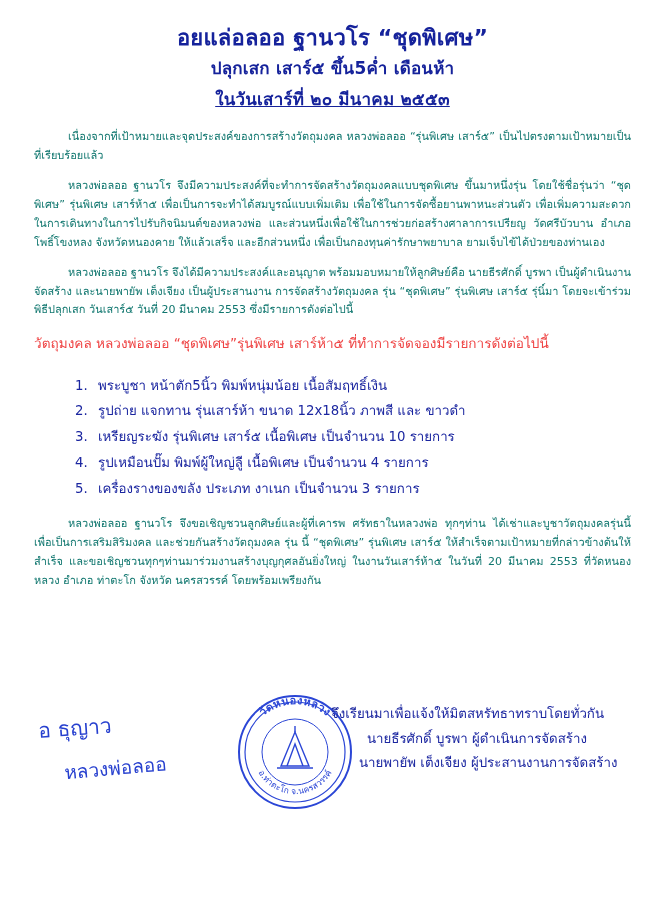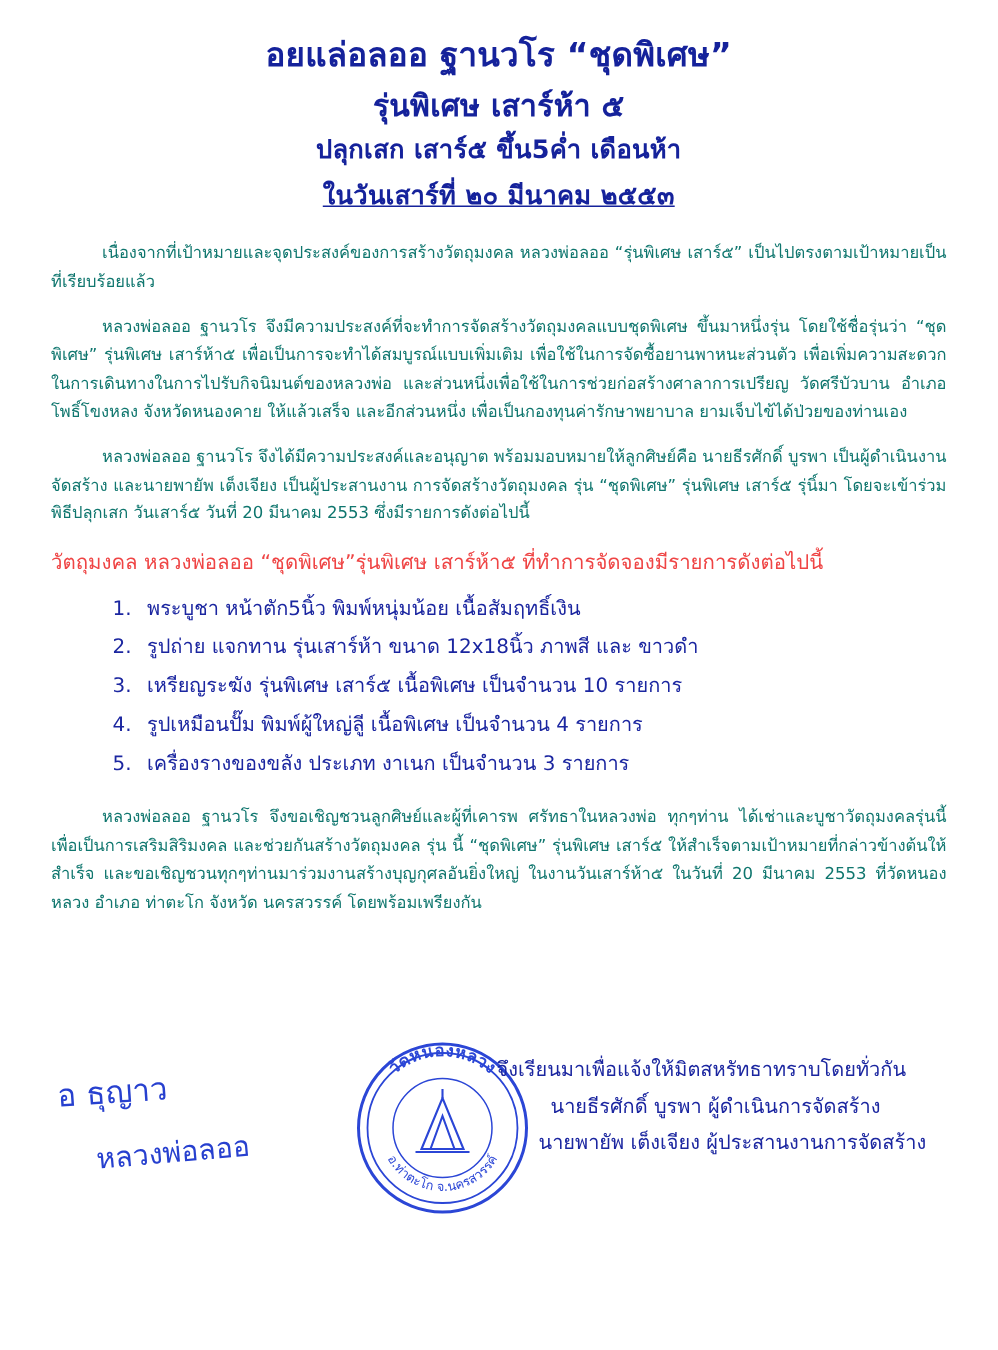--- a/index.html
+++ b/index.html
@@ -47,21 +47,21 @@
     margin-bottom: 1px;
   }
 
   .list-title {
     margin-top: 12px;
     font-size: 13.6px;
     line-height: 1.7;
     color: #ef4444;
   }
   ol.items {
-    margin: 6px 0 0 0;
+    margin: 17px 0 0 0;
     padding-left: 58px;
     font-size: 13.3px;
     line-height: 1.95;
     color: #1b26a0;
   }
   ol.items li {
     padding-left: 6px;
   }
 
   .closing {
@@ -133,21 +133,20 @@
     font-size: 8.5px;
   }
 </style>
 </head>
 <body>
 
 <div class="page">
 
   <div class="header">
     <div class="h-line h1">อยแล่อลออ ฐานวโร “ชุดพิเศษ”</div>
-    <div class="h-line h2">รุ่นพิเศษ เสาร์ห้า ๕</div>
     <div class="h-line h3">ปลุกเสก เสาร์๕ ขึ้น5ค่ำ เดือนห้า</div>
     <div class="h-line h4">ในวันเสาร์ที่ ๒๐ มีนาคม ๒๕๕๓</div>
   </div>
 
   <div class="body-text">
     <p class="para">เนื่องจากที่เป้าหมายและจุดประสงค์ของการสร้างวัตถุมงคล หลวงพ่อลออ “รุ่นพิเศษ เสาร์๕” เป็นไปตรงตามเป้าหมายเป็นที่เรียบร้อยแล้ว</p>
     <p class="para">หลวงพ่อลออ ฐานวโร จึงมีความประสงค์ที่จะทำการจัดสร้างวัตถุมงคลแบบชุดพิเศษ ขึ้นมาหนึ่งรุ่น โดยใช้ชื่อรุ่นว่า “ชุดพิเศษ” รุ่นพิเศษ เสาร์ห้า๕ เพื่อเป็นการจะทำได้สมบูรณ์แบบเพิ่มเติม เพื่อใช้ในการจัดซื้อยานพาหนะส่วนตัว เพื่อเพิ่มความสะดวกในการเดินทางในการไปรับกิจนิมนต์ของหลวงพ่อ และส่วนหนึ่งเพื่อใช้ในการช่วยก่อสร้างศาลาการเปรียญ วัดศรีบัวบาน อำเภอโพธิ์โขงหลง จังหวัดหนองคาย ให้แล้วเสร็จ และอีกส่วนหนึ่ง เพื่อเป็นกองทุนค่ารักษาพยาบาล ยามเจ็บไข้ได้ป่วยของท่านเอง</p>
     <p class="para">หลวงพ่อลออ ฐานวโร จึงได้มีความประสงค์และอนุญาต พร้อมมอบหมายให้ลูกศิษย์คือ นายธีรศักดิ์ บูรพา เป็นผู้ดำเนินงานจัดสร้าง และนายพายัพ เต็งเจียง เป็นผู้ประสานงาน การจัดสร้างวัตถุมงคล รุ่น “ชุดพิเศษ” รุ่นพิเศษ เสาร์๕ รุ่นิ์มา โดยจะเข้าร่วมพิธีปลุกเสก วันเสาร์๕ วันที่ 20 มีนาคม 2553 ซึ่งมีรายการดังต่อไปนี้</p>
   </div>
 

